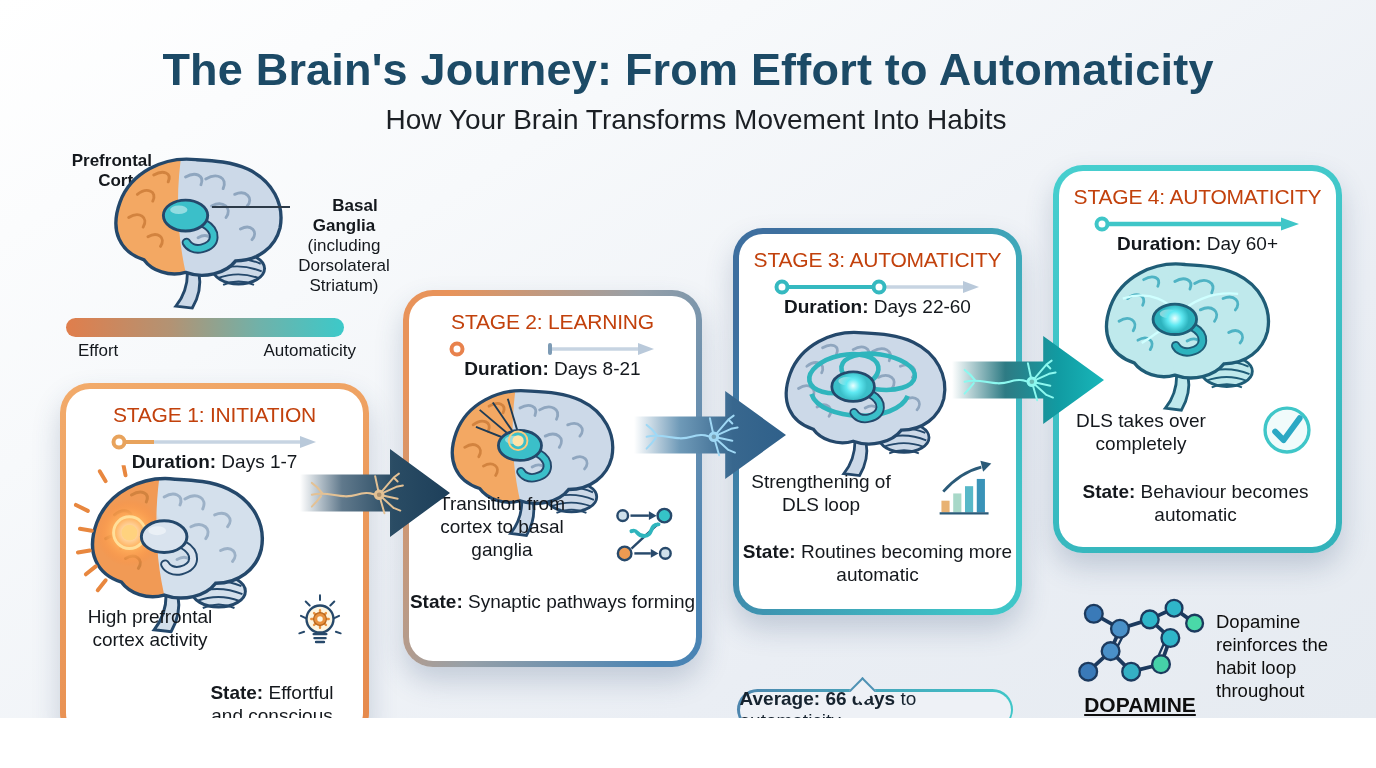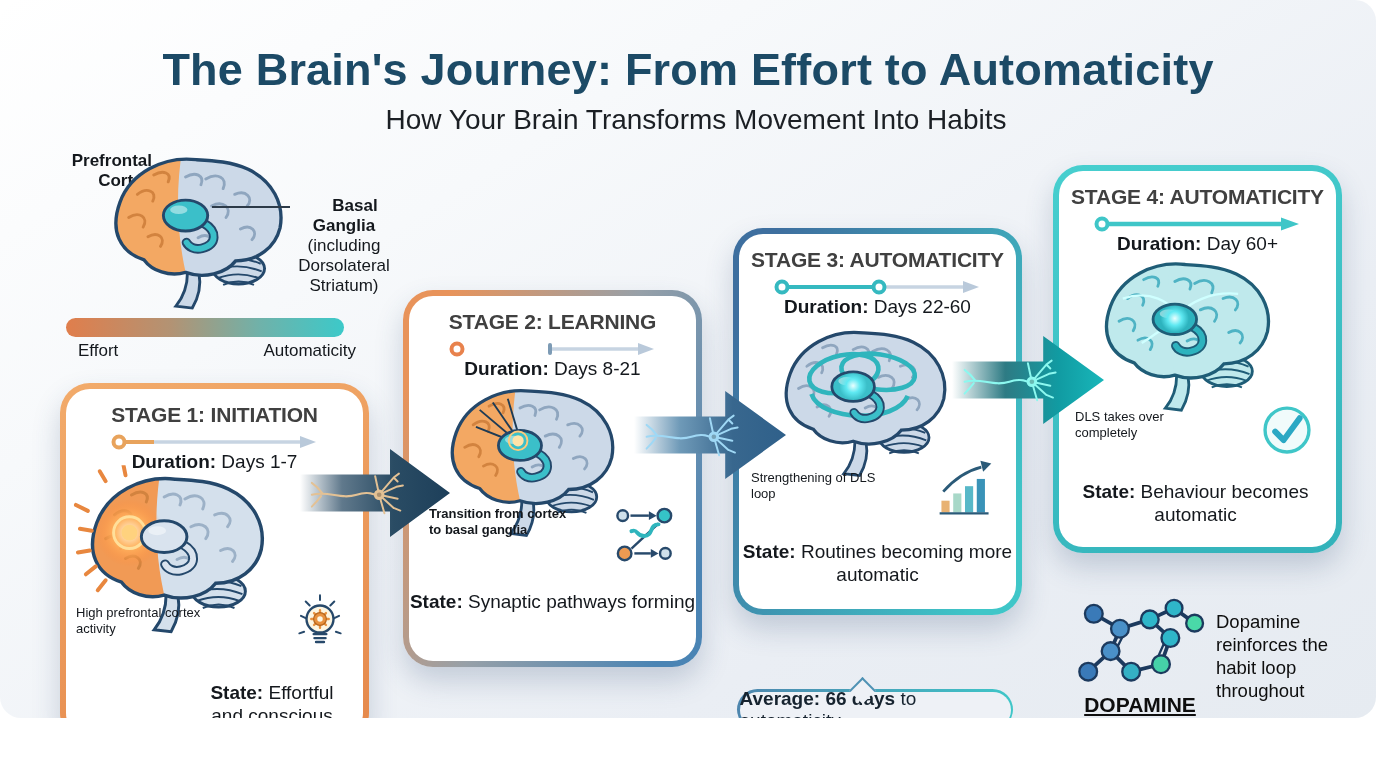--- a/index.html
+++ b/index.html
@@ -1,18 +1,18 @@
 <!DOCTYPE html>
 <html><head>
 <meta charset="utf-8">
 <style>
   html,body{margin:0;padding:0;}
   .page{position:relative;width:1376px;height:718px;overflow:hidden;
     font-family:"Liberation Sans",sans-serif;color:#14181d;
-    background:linear-gradient(148deg,#ffffff 0%,#f7f9fb 30%,#eaeef4 72%,#e6ebf1 100%);border-radius:21px;}
+    background:linear-gradient(148deg,#ffffff 0%,#f7f9fb 30%,#eaeef4 72%,#e6ebf1 100%);}
   
   .title{position:absolute;left:0;right:0;top:44px;text-align:center;
     font-size:45px;font-weight:800;color:#1c4a66;letter-spacing:.2px;}
   .subtitle{position:absolute;left:0;right:0;top:104px;text-align:center;
     font-size:28px;font-weight:400;color:#1b1f24;padding-left:16px;}
   
   .pf-label{position:absolute;left:36px;top:151px;width:116px;text-align:right;
     font-size:17px;font-weight:700;line-height:1.15;}
   .brain-legend{position:absolute;left:94px;top:146px;width:212px;height:169px;}
   .bg-pointer{position:absolute;left:212px;top:206px;width:78px;height:2px;background:#2c3a48;}
@@ -29,32 +29,32 @@
   .card-inner{position:relative;width:100%;height:100%;background:#ffffff;border-radius:24px;}
   .c1{left:60px;top:383px;width:297px;height:348px;
     background:linear-gradient(160deg,#f2ab6b,#e5884b);}
   .c2{left:403px;top:290px;width:287px;height:365px;
     background:linear-gradient(115deg,#e8935a 10%,#97a0a8 50%,#4a84b4 90%);}
   .c3{left:733px;top:228px;width:277px;height:375px;
     background:linear-gradient(115deg,#3e6f9f 10%,#3fc6c8 90%);}
   .c4{left:1053px;top:165px;width:277px;height:376px;
     background:linear-gradient(160deg,#47cfcf,#33b2ba);}
   .stage-title{position:absolute;left:0;right:0;top:14px;text-align:center;
-    font-size:21px;font-weight:700;letter-spacing:-.2px;color:#404040;white-space:nowrap;}
+    font-size:21px;font-weight:400;letter-spacing:-.2px;color:#c2410c;white-space:nowrap;}
   .tl{position:absolute;left:50%;transform:translateX(-50%);top:44px;}
   .duration{position:absolute;left:0;right:0;top:62px;text-align:center;font-size:19px;}
   .duration b,.state b,.callout-text b{font-weight:700;}
   .brain{position:absolute;}
   .b1{left:4px;top:76px;width:218px;height:174px;}
   .b2{left:22px;top:82px;width:206px;height:164px;}
   .b3{left:26px;top:86px;width:204px;height:162px;}
   .b4{left:26px;top:80px;width:208px;height:166px;}
-  .desc{position:absolute;text-align:left;font-size:13px;line-height:1.22;}
+  .desc{position:absolute;text-align:center;font-size:19px;line-height:1.22;}
   .d1{left:10px;top:216px;width:148px;}
-  .d2{left:20px;top:210px;width:146px;font-weight:bold;}
+  .d2{left:20px;top:196px;width:146px;}
   .d3{left:12px;top:236px;width:140px;}
   .d4{left:16px;top:238px;width:132px;}
   .cicon{position:absolute;}
   .i1{right:16px;top:202px;width:54px;height:64px;}
   .i2{right:20px;top:208px;width:62px;height:62px;}
   .i3{right:22px;top:224px;width:58px;height:60px;}
   .i4{right:22px;top:232px;width:54px;height:54px;}
   .state{position:absolute;text-align:center;font-size:19px;line-height:1.22;}
   .s1{left:132px;top:292px;width:148px;}
   .s2{left:0;right:0;top:294px;}

